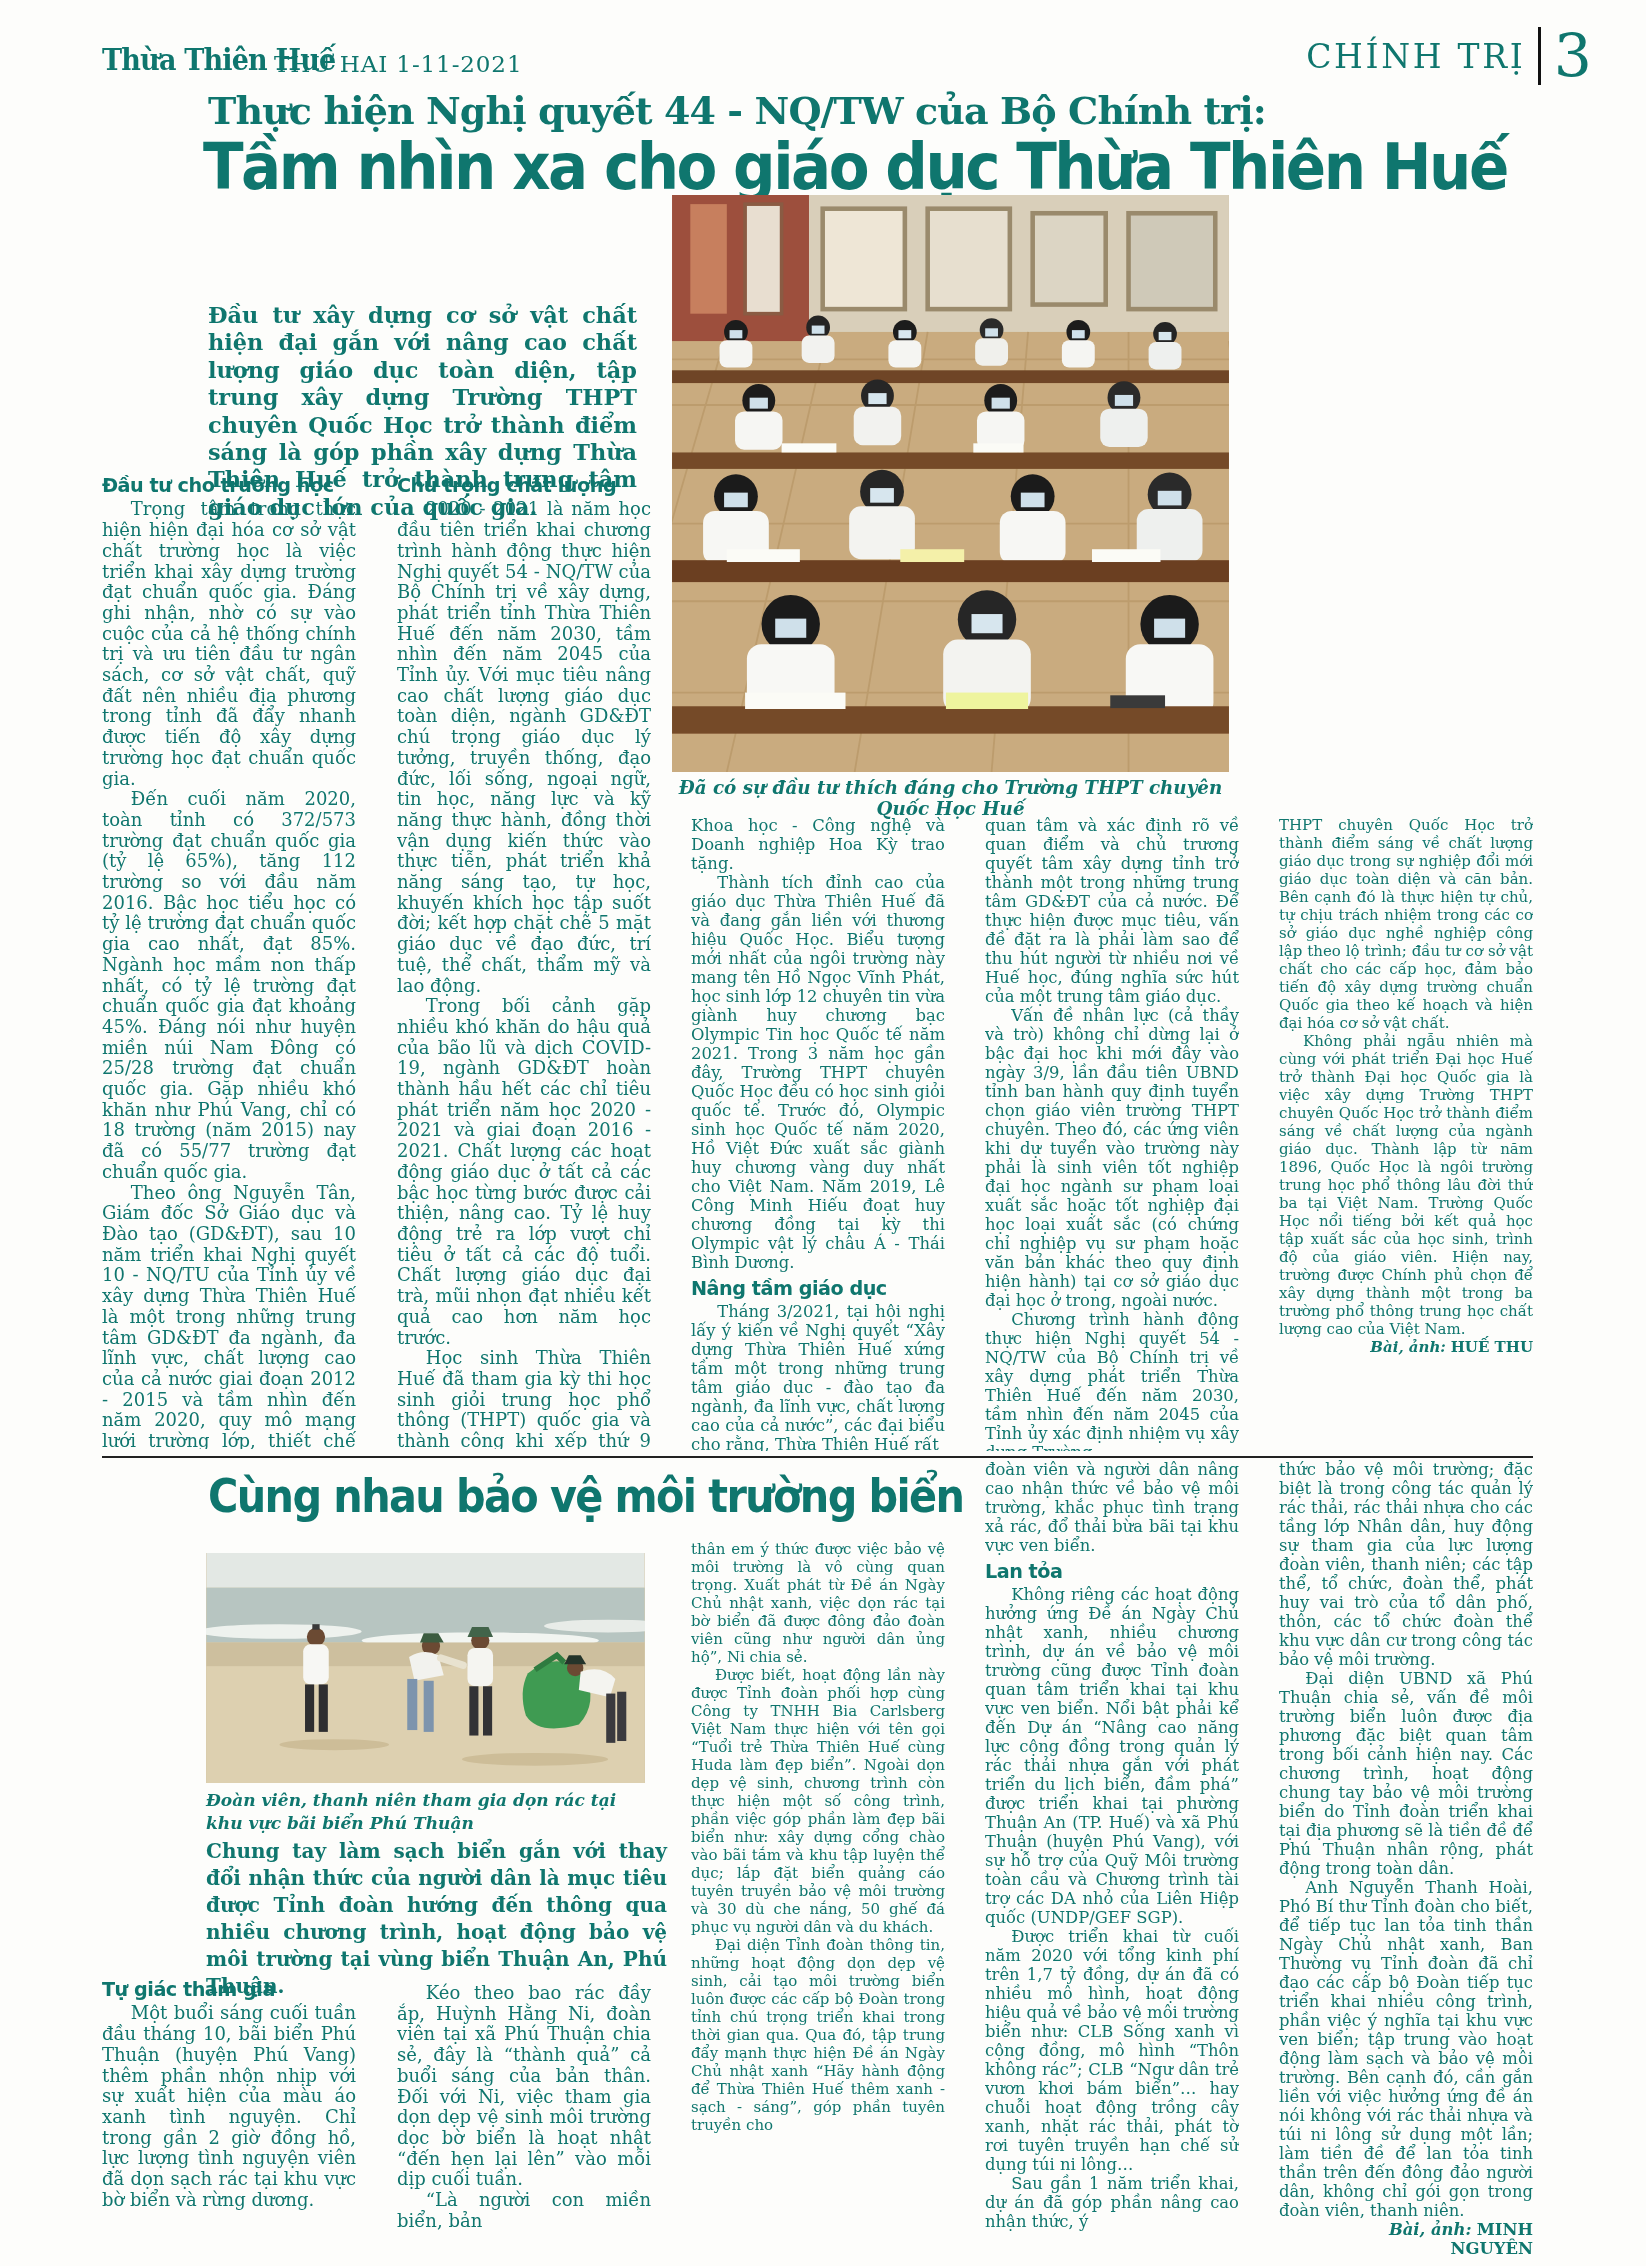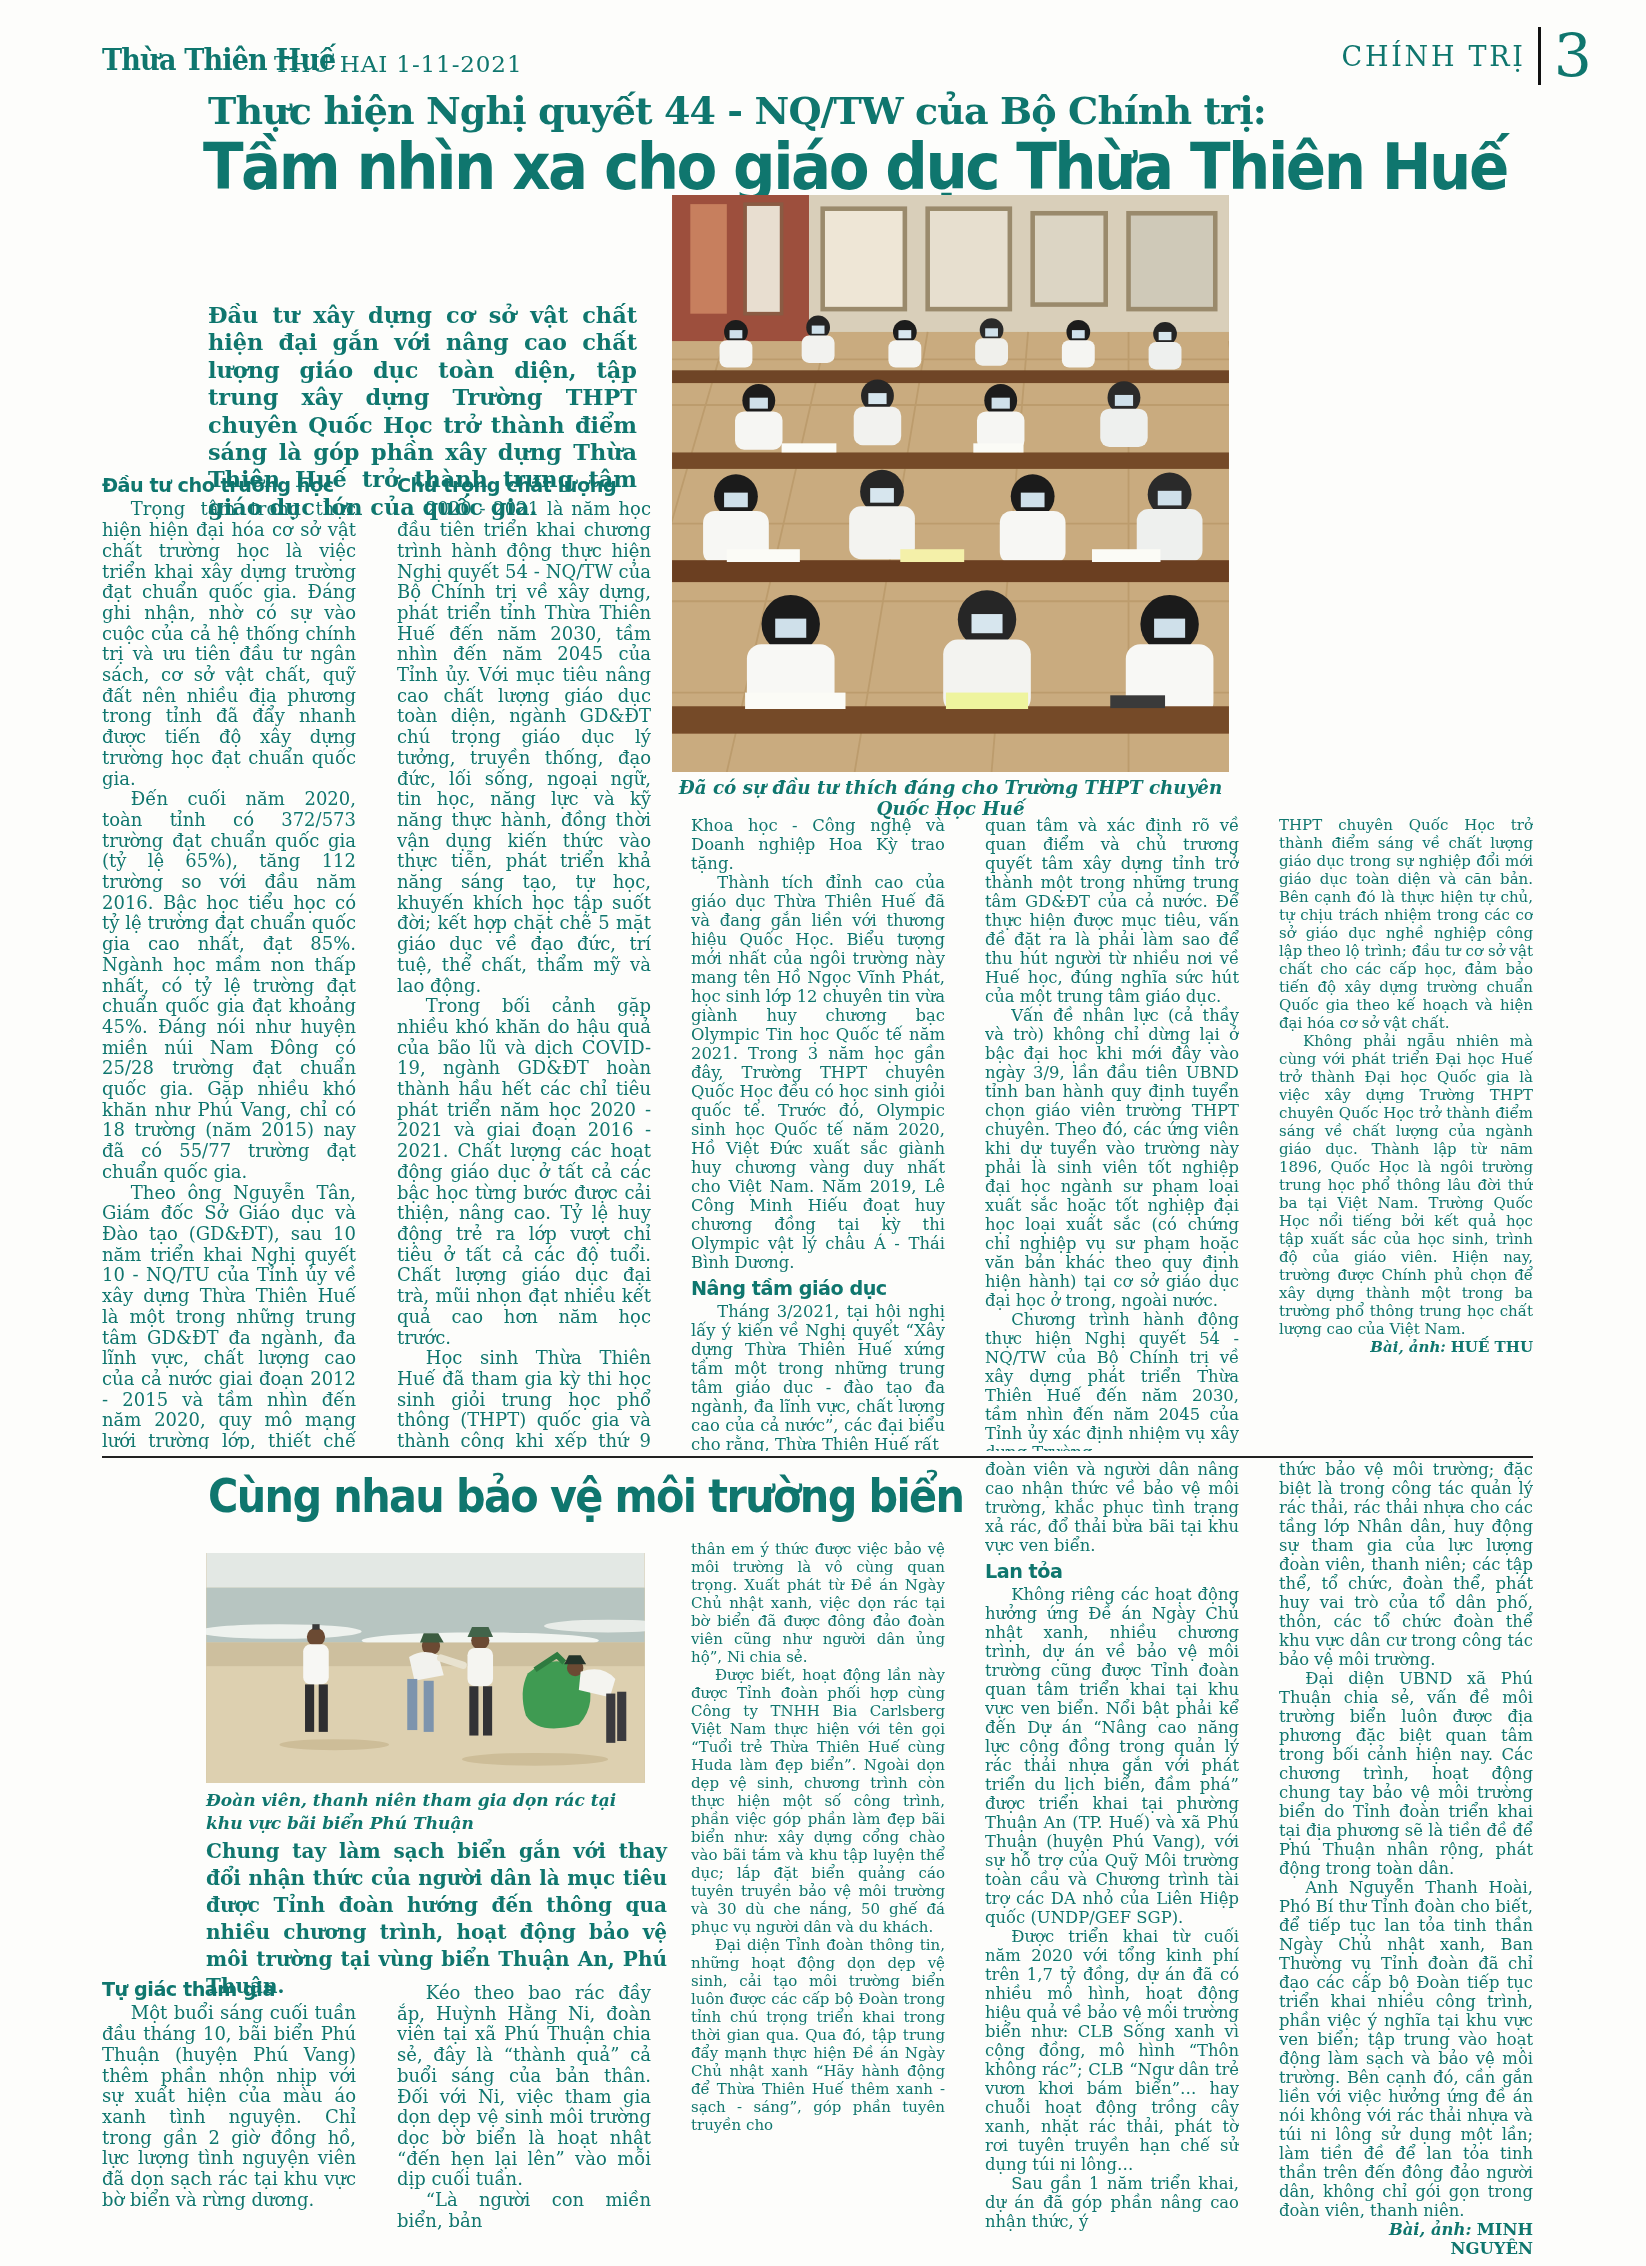--- a/index.html
+++ b/index.html
@@ -5,21 +5,21 @@
   html,body{margin:0;padding:0;background:#777;}
   .page{position:relative;width:1647px;height:2267px;background:#fdfdfb;color:#0f766e;
         font-family:"DejaVu Serif",serif;overflow:hidden;margin:0 auto;}
   [data-name]{box-sizing:border-box;}
 
   
   .masthead{position:absolute;left:102px;top:42px;font-family:"DejaVu Serif",serif;
             font-weight:bold;font-size:30px;letter-spacing:-0.9px;transform:scaleX(.9);transform-origin:left;}
   .mast-date{position:absolute;left:274px;top:51px;font-size:23px;letter-spacing:0.9px;text-align:right;}
   .section-box{position:absolute;right:55px;top:27.4px;display:flex;align-items:center;gap:12.8px;}
-  .section-name{font-size:27px;letter-spacing:2.7px;}
+  .section-name{font-size:33px;letter-spacing:2.7px;}
   .section-bar{width:2.7px;height:58px;background:#111;}
   .page-num{font-size:60px;line-height:55px;}
 
   
   .kicker{position:absolute;left:208px;top:88px;font-weight:bold;font-size:38px;letter-spacing:-0.9px;}
   .title1{position:absolute;left:203px;top:130px;font-family:"DejaVu Sans",sans-serif;
           font-weight:bold;font-size:64px;letter-spacing:-2.7px;white-space:nowrap;
           transform:scaleX(.93);transform-origin:left;}
   .lead{position:absolute;left:208px;top:302px;width:429px;font-weight:bold;
         font-size:22.4px;line-height:27.4px;text-align:justify;}

